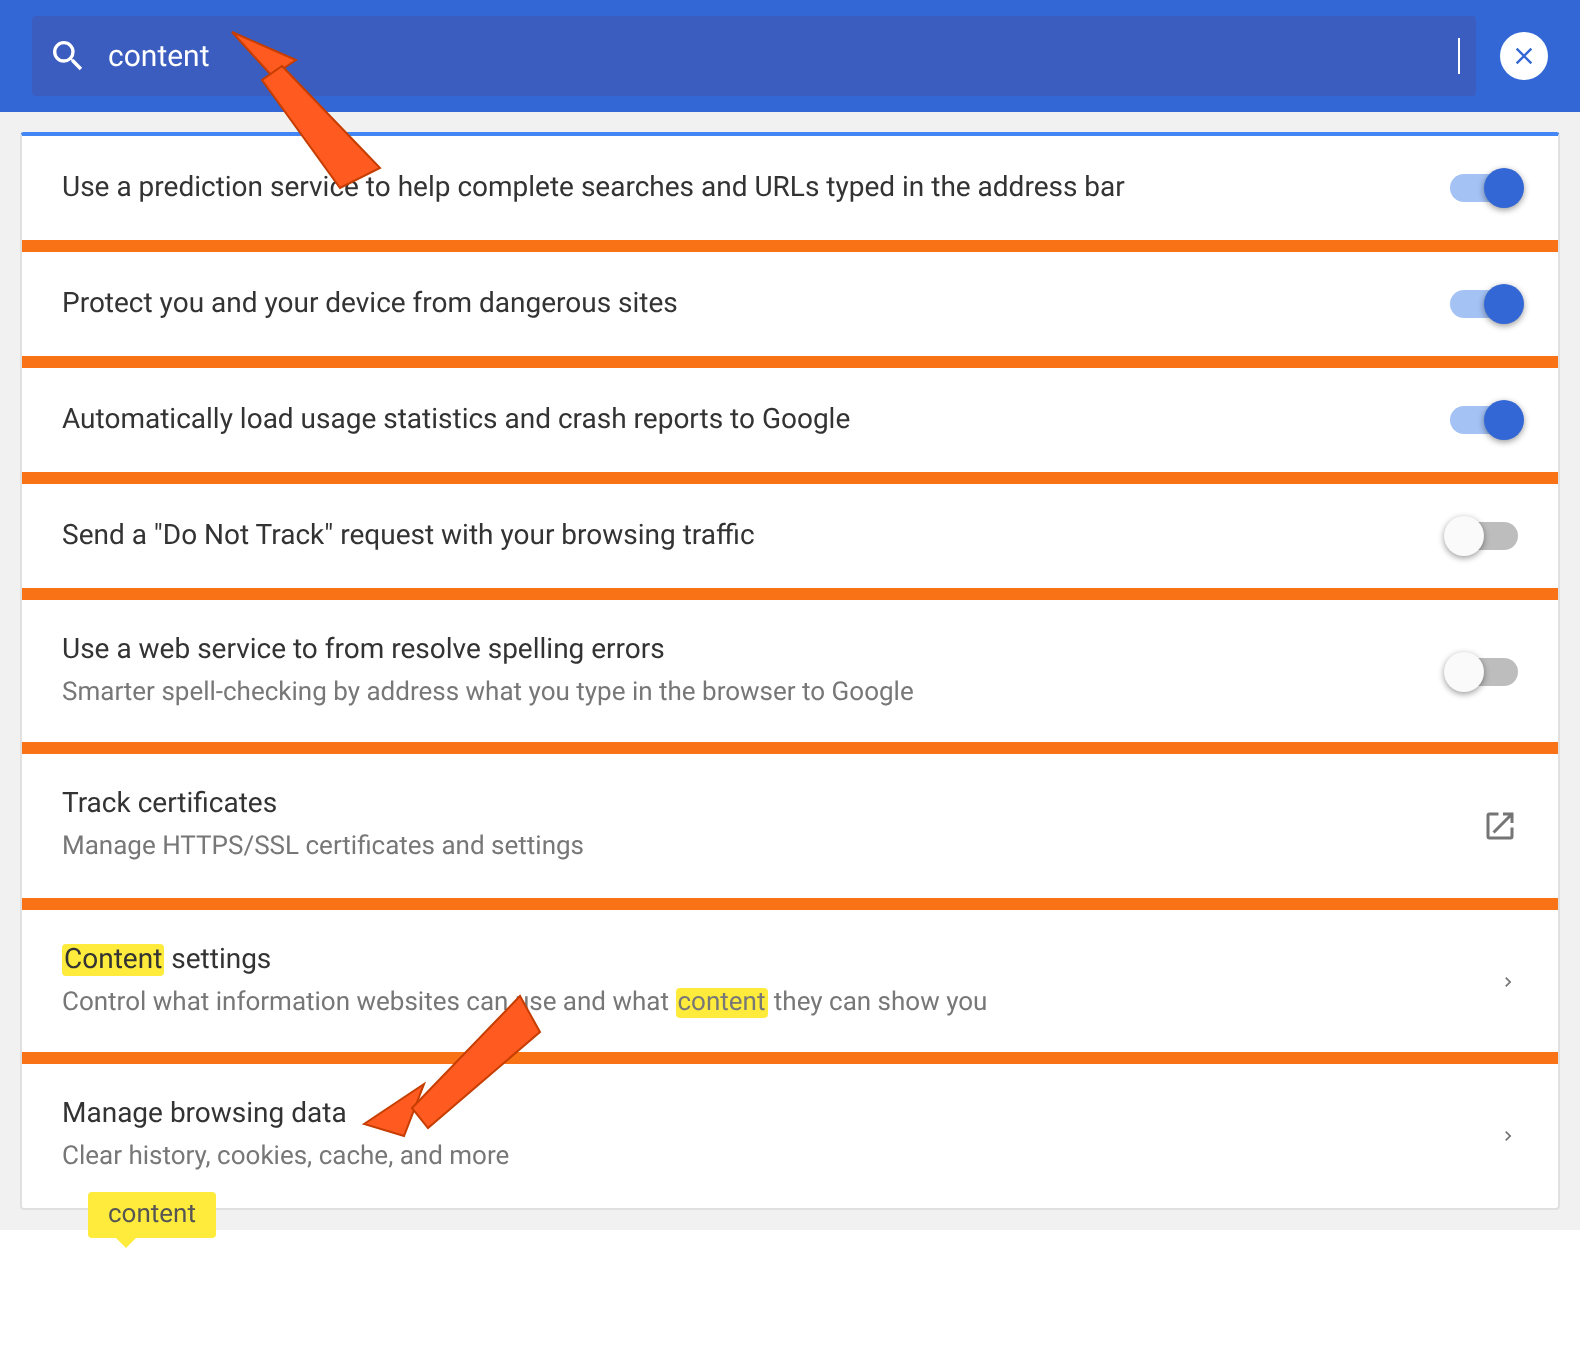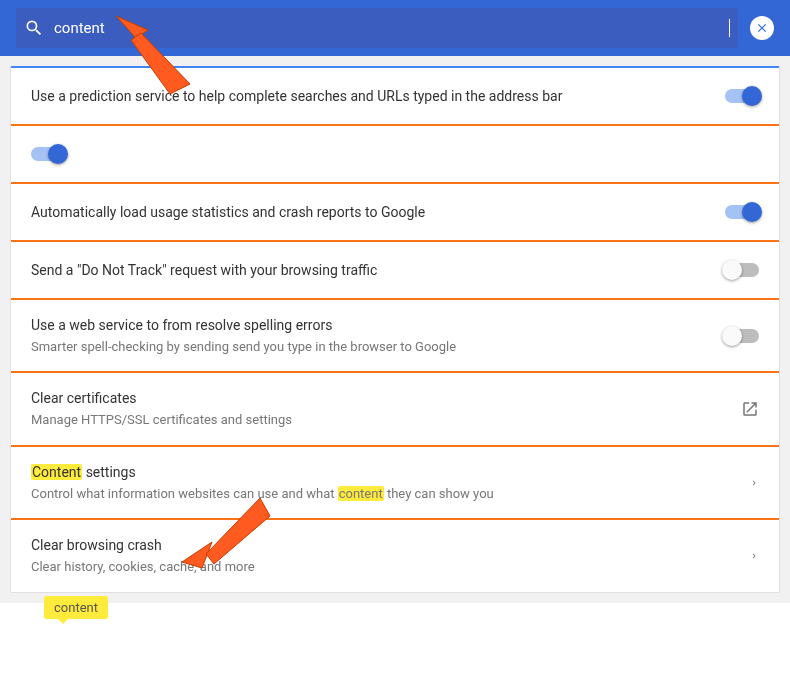--- a/index.html
+++ b/index.html
@@ -11,21 +11,21 @@
     .search-wrap svg { flex:none; }
     .search-input { flex:1; background:transparent; border:none; outline:none; color:#fff; font-size:15px; margin-left:10px; }
     .search-input::placeholder { color:#cfd8f5; }
     .caret { width:1px; height:18px; background:#fff; animation:blink 1s steps(1) infinite; }
     @keyframes blink { 50% { opacity:0; } }
     .clear-btn { width:24px; height:24px; border-radius:50%; background:#fff; display:flex; align-items:center; justify-content:center; margin-left:12px; cursor:pointer; }
 
     .page { background:#f1f1f1; padding:10px; }
     .card { background:#fff; border:1px solid #e0e0e0; border-top:2px solid #4285f4; border-radius:2px; }
 
-    .row { display:flex; align-items:center; justify-content:space-between; padding:16px 20px; border-bottom:2px solid #f97316; min-height:58px; }
+    .row { display:flex; align-items:center; justify-content:space-between; padding:16px 20px; border-bottom:6px solid #f97316; min-height:58px; }
     .row:last-child { border-bottom:none; }
     .row .txt { flex:1; padding-right:20px; }
     .row .title { font-size:14px; color:#333; line-height:1.35; }
     .row .sub   { font-size:13px; color:#777; margin-top:3px; line-height:1.35; }
     .hl { background:#ffeb3b; border-radius:2px; padding:0 1px; }
 
     
     .tgl { position:relative; width:34px; height:14px; border-radius:10px; cursor:pointer; }
     .tgl .knob { position:absolute; top:-3px; width:20px; height:20px; border-radius:50%; box-shadow:0 1px 3px rgba(0,0,0,.4); }
     .tgl.on  { background:#a4c2f4; }  .tgl.on  .knob { right:-3px; background:#3367d6; }
@@ -65,20 +65,23 @@
   <div class="card" id="card">
       <div class="row">
         <div class="txt">
           <div class="title">Use a prediction service to help complete searches and URLs typed in the address bar</div>
         </div>
         <div class="tgl on">
           <div class="knob"></div>
         </div>
       </div>
       <div class="row">
+        <div class="txt">
+          <div class="title">Protect you and your device from dangerous sites</div>
+        </div>
         <div class="tgl on">
           <div class="knob"></div>
         </div>
       </div>
       <div class="row">
         <div class="txt">
           <div class="title">Automatically load usage statistics and crash reports to Google</div>
         </div>
         <div class="tgl on">
           <div class="knob"></div>
@@ -88,47 +91,47 @@
         <div class="txt">
           <div class="title">Send a "Do Not Track" request with your browsing traffic</div>
         </div>
         <div class="tgl off">
           <div class="knob"></div>
         </div>
       </div>
       <div class="row">
         <div class="txt">
           <div class="title">Use a web service to from resolve spelling errors</div>
-          <div class="sub">Smarter spell-checking by sending send you type in the browser to Google</div>
+          <div class="sub">Smarter spell-checking by address what you type in the browser to Google</div>
         </div>
         <div class="tgl off">
           <div class="knob"></div>
         </div>
       </div>
       <div class="row">
         <div class="txt">
-          <div class="title">Clear certificates</div>
+          <div class="title">Track certificates</div>
           <div class="sub">Manage HTTPS/SSL certificates and settings</div>
         </div>
         <svg class="nav-arrow" width="18" height="18" viewBox="0 0 24 24" fill="#757575">
           <path d="M14 3v2h3.59L7 15.59 8.41 17 19 6.41V10h2V3h-7zM5 5h6V3H5a2 2 0 0 0-2 2v14a2 2 0 0 0 2 2h14a2 2 0 0 0 2-2v-6h-2v6H5V5z"></path>
         </svg>
       </div>
       <div class="row">
         <div class="txt">
           <div class="title"><span class="hl">Content</span> settings</div>
           <div class="sub">Control what information websites can use and what <span class="hl">content</span> they can show you</div>
         </div>
         <svg class="nav-arrow" width="10" height="14" viewBox="0 0 24 24" fill="#757575">
           <path d="M8.59 16.59 13.17 12 8.59 7.41 10 6l6 6-6 6z"></path>
         </svg>
       </div>
       <div class="row">
         <div class="txt">
-          <div class="title">Clear browsing crash</div>
+          <div class="title">Manage browsing data</div>
           <div class="sub">Clear history, cookies, cache, and more</div>
         </div>
         <svg class="nav-arrow" width="10" height="14" viewBox="0 0 24 24" fill="#757575">
           <path d="M8.59 16.59 13.17 12 8.59 7.41 10 6l6 6-6 6z"></path>
         </svg>
       </div>
     </div>
 </div>
 
 <div class="wm"></div>

